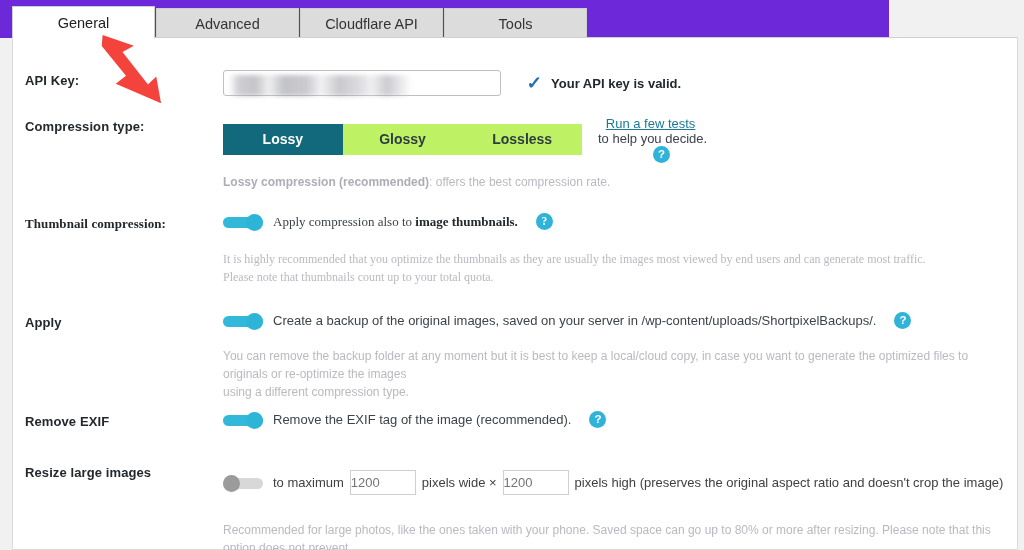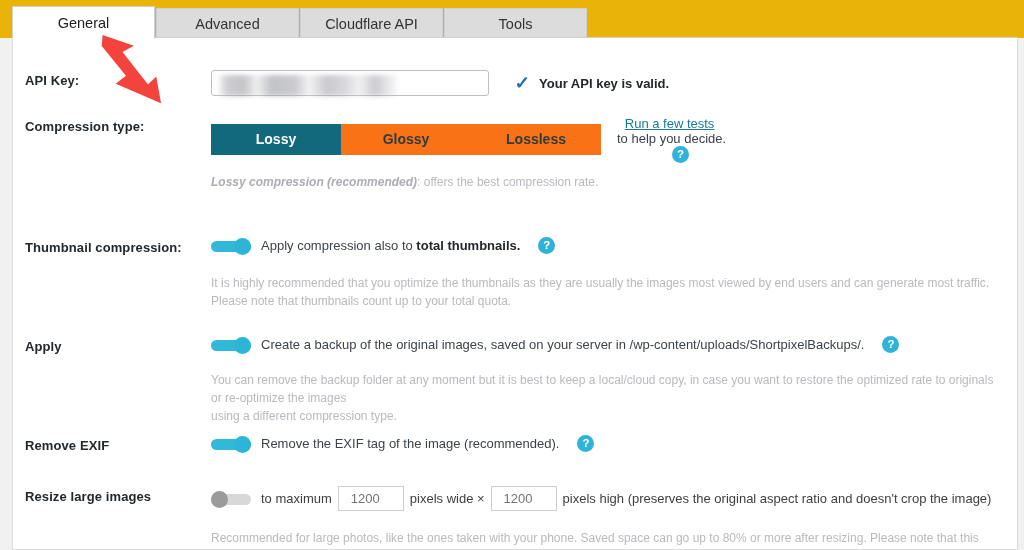--- a/index.html
+++ b/index.html
@@ -16,23 +16,23 @@
     position: relative;
     width: 1024px;
     height: 550px;
     background: #f1f1f1;
   }
 
   
   .tab-bar {
     position: absolute;
     left: 0; top: 0;
-    width: 1024px;
+    width: 889px;
     height: 38px;
-    background: #eab308;
+    background: #6d28d9;
     display: flex;
     align-items: flex-end;
     padding-left: 12px;
   }
   .tab {
     height: 31px;
     line-height: 31px;
     padding: 0 18px;
     min-width: 143px;
     text-align: center;
@@ -70,20 +70,21 @@
   }
 
   .rows {
     padding: 18px 0 0 0;
   }
 
   .row {
     display: flex;
     align-items: flex-start;
     padding: 0 14px 0 12px;
+    gap: 12px;
   }
 
   .row-label {
     width: 186px;
     flex: 0 0 186px;
     font-size: 13px;
     font-weight: bold;
     color: #23282d;
     padding-top: 3px;
     letter-spacing: 0.1px;
@@ -150,32 +151,32 @@
     font-weight: bold;
     margin-right: 9px;
     line-height: 1;
     display: inline-block;
     transform: scaleX(1.05);
   }
 
   
   .segmented {
     display: flex;
-    width: 390px;
+    width: 359px;
     height: 31px;
     overflow: hidden;
   }
   .seg {
     flex: 1 1 33.33%;
     text-align: center;
     line-height: 31px;
     font-size: 14px;
     font-weight: bold;
     color: #2d3c41;
-    background: #f97316;
+    background: #bef264;
     cursor: pointer;
     user-select: none;
   }
   .seg.active {
     background: #13697c;
     color: #ffffff;
   }
   .seg-aside {
     margin-left: 16px;
     font-size: 13px;
@@ -242,31 +243,31 @@
   .ctrl-text b { font-weight: bold; color: #23282d; }
 
   
   .desc {
     font-size: 12px;
     color: #b9b9c0;
     line-height: 18px;
     margin-top: 6px;
     max-width: 830px;
   }
-  .desc b { font-weight: bold; color: #adadb5; font-style: italic; }
+  .desc b { font-weight: bold; color: #adadb5; }
 
   
   .num-input {
     width: 66px; height: 25px;
     border: 1px solid #cfcfcf;
     border-radius: 0;
     font-size: 13px;
     color: #a9a9a9;
-    padding: 0 12px;
-    margin: 0 6px;
+    padding: 0 0;
+    margin: 8px 6px;
     background: #ffffff;
     outline: none;
   }
   .inline-label {
     font-size: 13px;
     color: #404040;
     white-space: nowrap;
   }
 
   
@@ -325,29 +326,29 @@
               <span>to help you decide.</span>
               <span class="help-icon">?</span>
             </div>
           </div>
           <div class="desc" style="margin-top:10px;">
             <div><b>Lossy compression (recommended)</b><span>: offers the best compression rate.</span></div>
           </div>
         </div>
       </div>
 
-      <div class="row" style="margin-top:46px;">
+      <div class="row" style="margin-top:22px;font-family:Liberation Serif, serif;">
         <div class="row-label">Thumbnail compression:</div>
         <div class="row-content">
           <div class="ctrl-line">
             <span class="toggle">
               <span class="bar"></span>
               <span class="knob"></span>
             </span>
-            <span class="ctrl-text"><span>Apply compression also to </span><b>total thumbnails.</b></span>
+            <span class="ctrl-text"><span>Apply compression also to </span><b>image thumbnails.</b></span>
             <span class="help-icon">?</span>
           </div>
           <div class="desc" style="margin-top:20px;">
             <div>It is highly recommended that you optimize the thumbnails as they are usually the images most viewed by end users and can generate most traffic.</div>
             <div>Please note that thumbnails count up to your total quota.</div>
           </div>
         </div>
       </div>
 
       <div class="row" style="margin-top:26px;">
@@ -355,21 +356,21 @@
         <div class="row-content">
           <div class="ctrl-line">
             <span class="toggle">
               <span class="bar"></span>
               <span class="knob"></span>
             </span>
             <span class="ctrl-text">Create a backup of the original images, saved on your server in /wp-content/uploads/ShortpixelBackups/.</span>
             <span class="help-icon">?</span>
           </div>
           <div class="desc" style="margin-top:18px;">
-            <div>You can remove the backup folder at any moment but it is best to keep a local/cloud copy, in case you want to restore the optimized rate to originals or re-optimize the images</div>
+            <div>You can remove the backup folder at any moment but it is best to keep a local/cloud copy, in case you want to generate the optimized files to originals or re-optimize the images</div>
             <div>using a different compression type.</div>
           </div>
         </div>
       </div>
 
       <div class="row" style="margin-top:10px;">
         <div class="row-label">Remove EXIF</div>
         <div class="row-content">
           <div class="ctrl-line">
             <span class="toggle">

